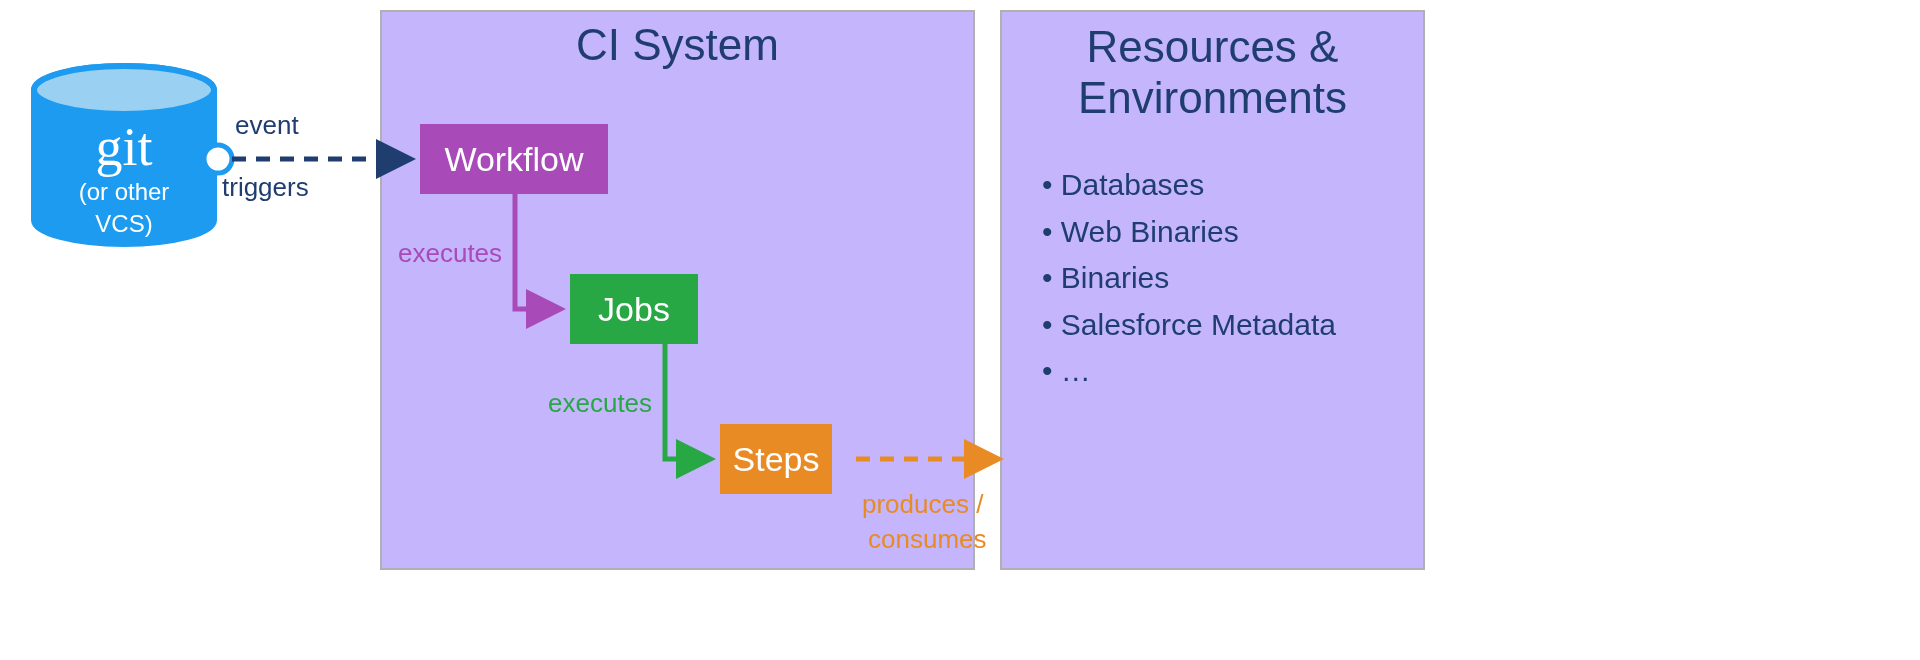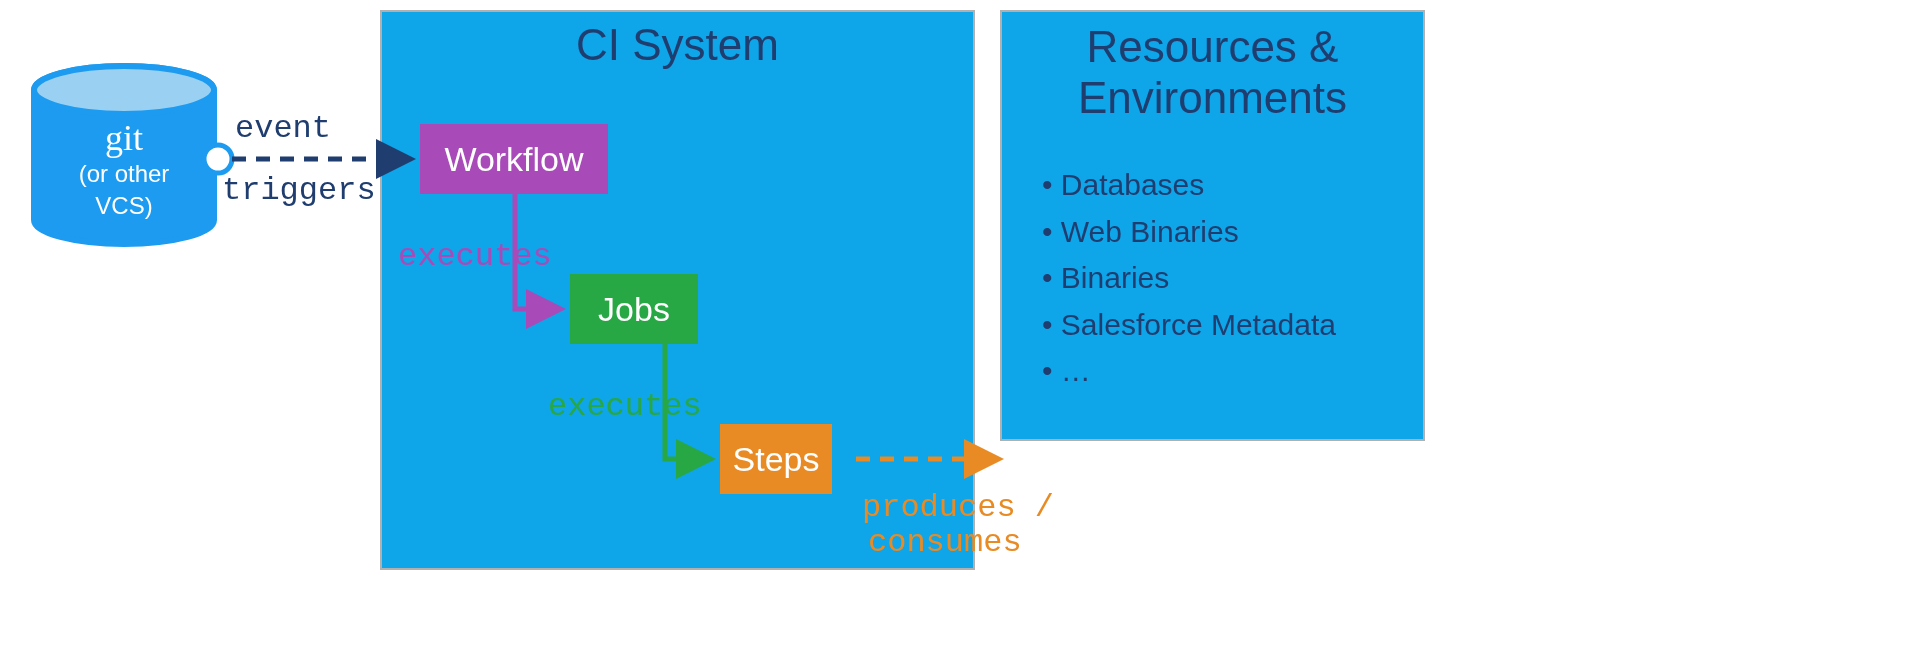--- a/index.html
+++ b/index.html
@@ -11,21 +11,21 @@
     font-family: "Segoe UI", "Helvetica Neue", Arial, sans-serif;
   }
   .stage {
     position: relative;
     width: 1920px;
     height: 660px;
   }
   .panel {
     position: absolute;
     border: 2px solid #b0b0b0;
-    background: #0ea5e9;
+    background: #c4b5fd;
     box-sizing: border-box;
   }
   .panel-title {
     width: 100%;
     text-align: center;
     font-size: 44px;
     font-weight: 400;
     color: #1f3d6f;
     margin-top: 8px;
   }
@@ -63,34 +63,33 @@
   }
   .git-label {
     position: absolute;
     width: 100%;
     text-align: center;
     color: #ffffff;
     pointer-events: none;
   }
   .git-label .big {
     font-family: Georgia, "Times New Roman", serif;
-    font-size: 36px;
+    font-size: 54px;
     line-height: 1;
   }
   .git-label .sub {
     font-size: 24px;
     line-height: 1.15;
     margin-top: 4px;
   }
 
   .edge-label {
     position: absolute;
-    font-size: 32px;
+    font-size: 26px;
     color: #1f3d6f;
-    font-family: Liberation Mono, monospace;
   }
   .edge-label.purple { color: #a84bb8; }
   .edge-label.green  { color: #28a745; }
   .edge-label.orange { color: #e88b24; }
 
   svg.overlay {
     position: absolute;
     left: 0; top: 0;
     width: 1920px;
     height: 660px;
@@ -112,21 +111,21 @@
       <div class="big">git</div>
       <div class="sub">(or other</div>
       <div class="sub">VCS)</div>
     </div>
   </div>
 
   <div class="panel" style="left:380px; top:10px; width:595px; height:560px;">
     <div class="panel-title">CI System</div>
   </div>
 
-  <div class="panel" style="left:1000px; top:10px; width:425px; height:431px;">
+  <div class="panel" style="left:1000px; top:10px; width:425px; height:560px;">
     <div class="panel-title" style="line-height:1.15; margin-top:10px;">
       <span>Resources &amp;</span><br>
       <span>Environments</span>
     </div>
     <ul class="res-list" style="left:40px; top:150px; width:350px;">
       <li>Databases</li>
       <li>Web Binaries</li>
       <li>Binaries</li>
       <li>Salesforce Metadata</li>
       <li>…</li>

